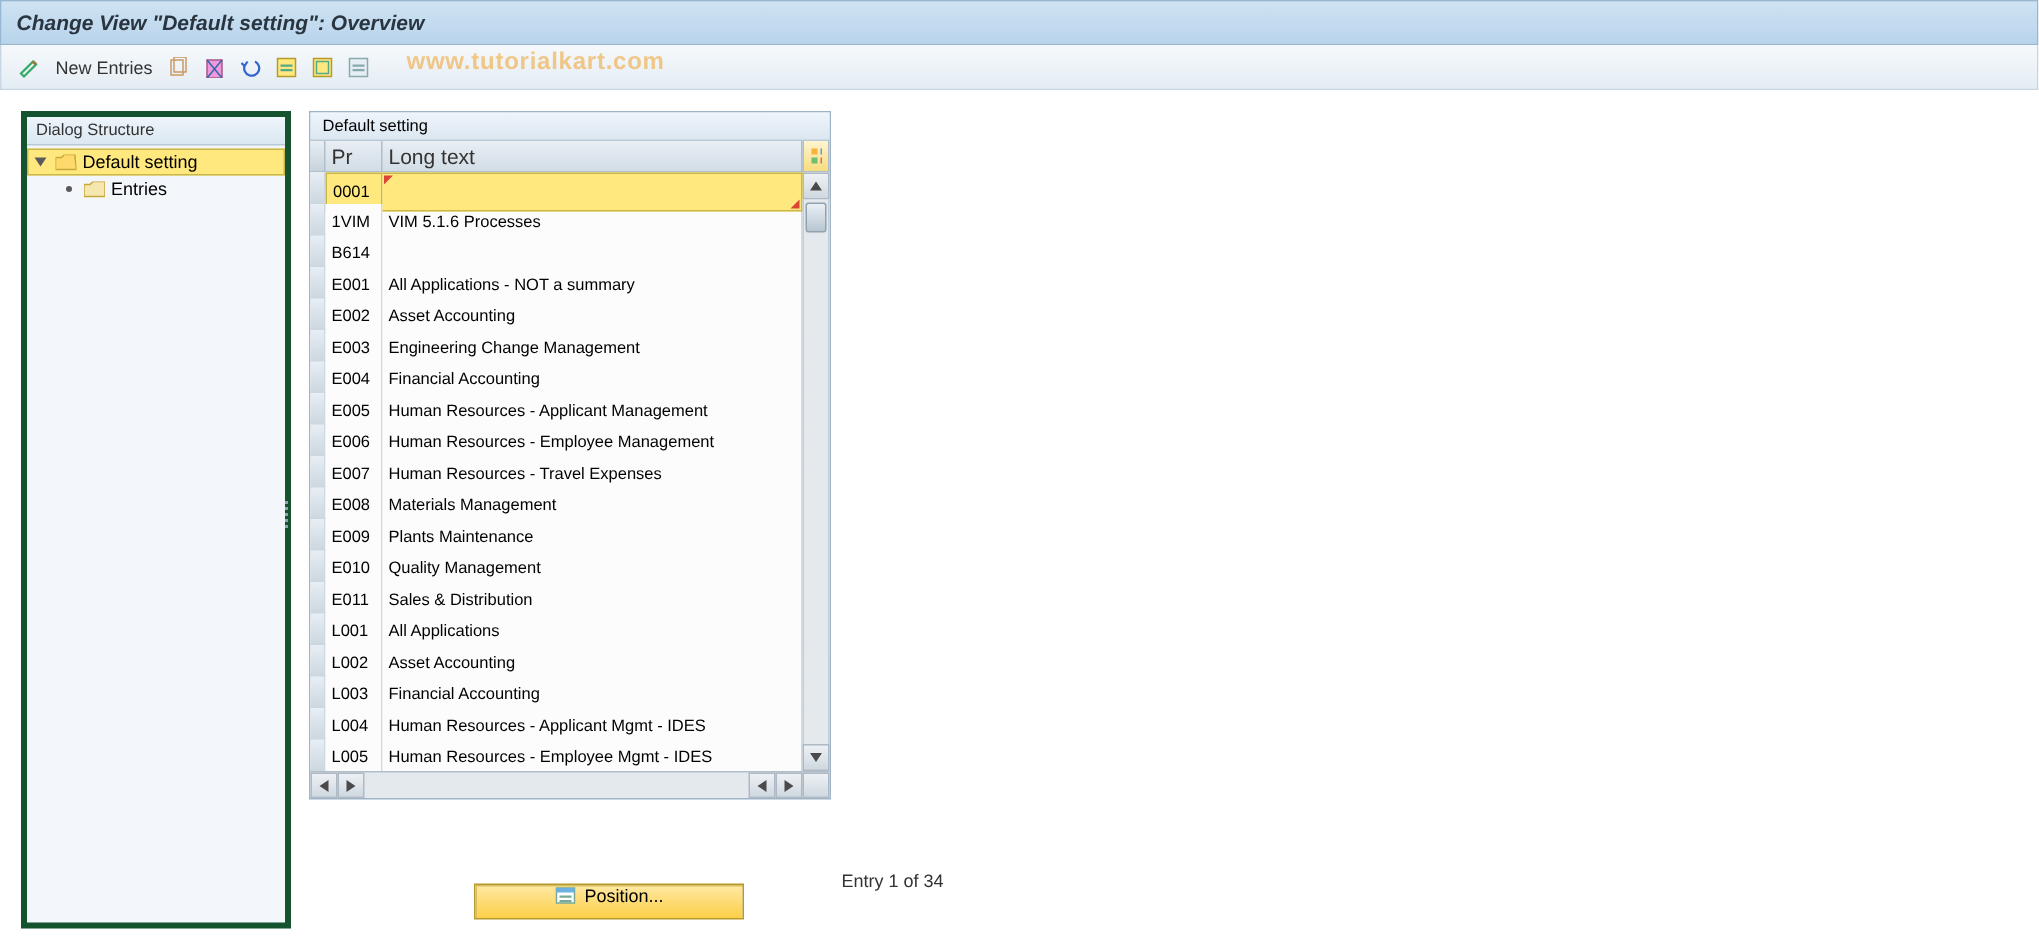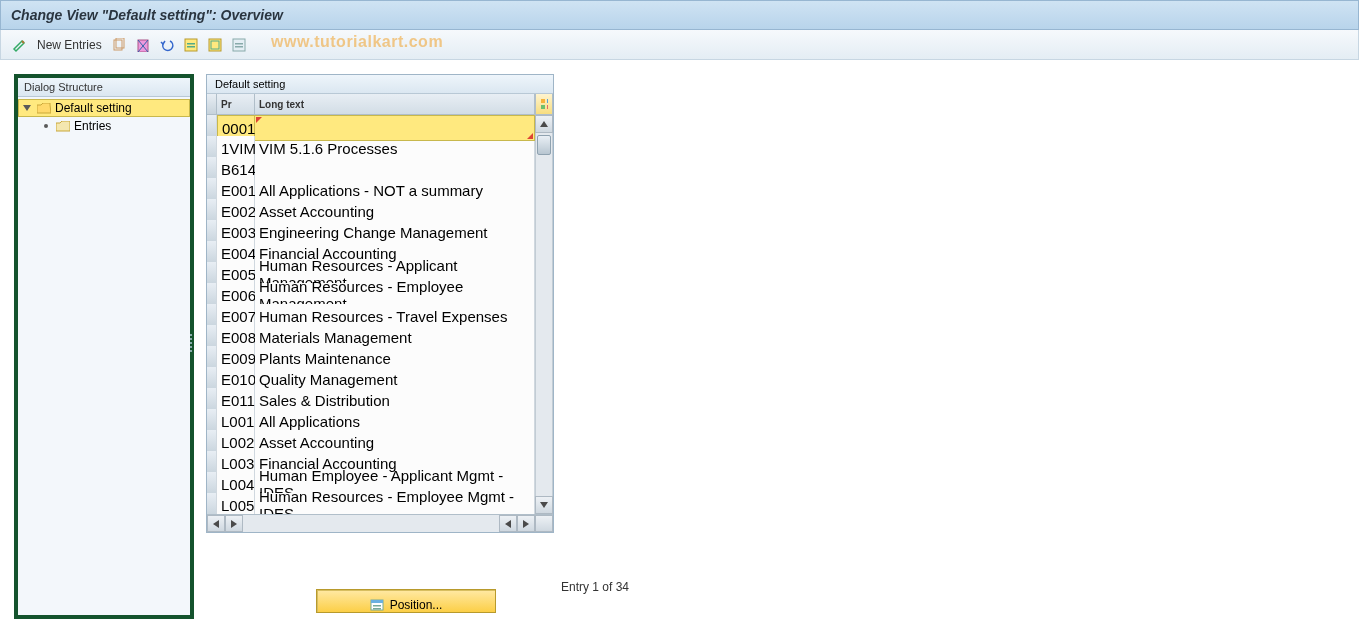--- a/index.html
+++ b/index.html
@@ -62,48 +62,48 @@
     width: 348px;
     background: #f3f6f9;
     display:flex; flex-direction:column;
   }
   .grid-title {
     background: linear-gradient(to bottom, #eef5fb, #dbe7f1);
     border-bottom: 1px solid #b8c8d5;
     padding: 3px 8px; font-size: 11px;
   }
   .grid-header-row { display:flex; background: linear-gradient(to bottom,#e8eef4,#d2dde6); border-bottom:1px solid #b0bec9; height:21px; align-items:stretch;}
-  .gh { border-right:1px solid #b0bec9; display:flex; align-items:center; padding:0 4px; font-size:10px; color:#333;font-weight:bold;}
+  .gh { border-right:1px solid #b0bec9; display:flex; align-items:center; padding:0 4px; font-size:14px; color:#333;}
   .gh.sel { width:10px; background:linear-gradient(to bottom,#e8eef4,#c7d3dc);}
   .gh.pr { width:38px;}
   .gh.long { flex:1;}
   .gh.cfg { width:18px; justify-content:center; background:linear-gradient(to bottom,#fff4cf,#f7dd7f); border-left:1px solid #b0bec9; cursor:pointer;}
   .grid-row { display:flex; height:21px; border-bottom:1px solid #d0d8df; background:#fff;}
-  .gc { border-right:1px solid #d0d8df; display:flex; align-items:center; padding:12px 4px; font-size:15px;}
+  .gc { border-right:1px solid #d0d8df; display:flex; align-items:center; padding:12px 4px; font-size:11px;}
   .gc.sel { width:10px; background:linear-gradient(to bottom,#e8eef4,#c7d3dc); cursor:pointer;}
   .gc.pr { width:38px; background:#fcfcfc;}
   .gc.long { flex:1; background:#fcfcfc;}
   .grid-row.editing .gc.pr { background:#ffe97f; border:1px solid #c8b84c;}
   .grid-row.editing .gc.long { background:#ffe97f; border:1px solid #c8b84c; border-left:none; position:relative;}
   .req-marker { position:absolute; right:1px; bottom:1px; width:0;height:0;border-right:6px solid #d43; border-top:6px solid transparent;}
   .req-marker.tl { left:1px; top:1px; right:auto; bottom:auto; border-right:none; border-top:none; border-left:6px solid #d43; border-bottom:6px solid transparent;}
   .vscroll { width:18px; background:linear-gradient(to bottom,#e8edf1,#dde3e9); display:flex; flex-direction:column;}
   .grid-body-outer { display:flex;}
   .grid-rows { flex:1;}
   .scroll-btn { height:18px; background:linear-gradient(to bottom,#edf1f5,#cfd8e0); border:1px solid #aeb9c3; display:flex;align-items:center;justify-content:center; cursor:pointer;}
   .scroll-track { flex:1; background:#e4e9ee; border-left:1px solid #c2ccd4; border-right:1px solid #c2ccd4; position:relative;}
   .scroll-thumb { position:absolute; left:1px; right:1px; top:2px; height:20px; background:linear-gradient(to bottom,#e9eff5,#b8c6d1); border:1px solid #8fa2b0; border-radius:2px;}
   .hscroll-row { display:flex; height:18px; background:#e4e9ee; border-top:1px solid #b0bec9;}
   .hs-btn { width:18px; background:linear-gradient(to bottom,#edf1f5,#cfd8e0); border:1px solid #aeb9c3; display:flex;align-items:center;justify-content:center; cursor:pointer;}
   .hs-track { flex:1;}
   .position-btn {
     width: 180px; height:24px; margin-top: 28px; margin-left: 110px;
     background: linear-gradient(to bottom,#ffe9a4,#fccf47);
     border:1px solid #b89a2c;
-    display:flex; align-items:flex-end; justify-content:center; gap:6px;
+    display:flex; align-items:flex-start; justify-content:center; gap:6px;
     cursor:pointer;
     box-shadow: 1px 1px 0 #d7be60 inset;
   }
   .entry-text { margin-left: 65px; font-size:12px; color:#333;}
   .footer-row { display:flex; align-items:center; margin-top: 28px; }
   .arrow-sm { display:inline-block; width:0;height:0;}
   .arrow-up { border-left:4px solid transparent;border-right:4px solid transparent;border-bottom:6px solid #4a4a4a;}
   .arrow-down { border-left:4px solid transparent;border-right:4px solid transparent;border-top:6px solid #4a4a4a;}
   .arrow-left { border-top:4px solid transparent;border-bottom:4px solid transparent;border-right:6px solid #4a4a4a;}
   .arrow-right{ border-top:4px solid transparent;border-bottom:4px solid transparent;border-left:6px solid #4a4a4a;}
@@ -303,21 +303,21 @@
               <div class="gc long">Asset Accounting</div>
             </div>
             <div class="grid-row">
               <div class="gc sel"></div>
               <div class="gc pr">L003</div>
               <div class="gc long">Financial Accounting</div>
             </div>
             <div class="grid-row">
               <div class="gc sel"></div>
               <div class="gc pr">L004</div>
-              <div class="gc long">Human Employee - Applicant Mgmt - IDES</div>
+              <div class="gc long">Human Resources - Applicant Mgmt - IDES</div>
             </div>
             <div class="grid-row">
               <div class="gc sel"></div>
               <div class="gc pr">L005</div>
               <div class="gc long">Human Resources - Employee Mgmt - IDES</div>
             </div>
           </div>
         <div class="vscroll">
           <div class="scroll-btn">
               <span class="arrow-sm arrow-up"></span>

